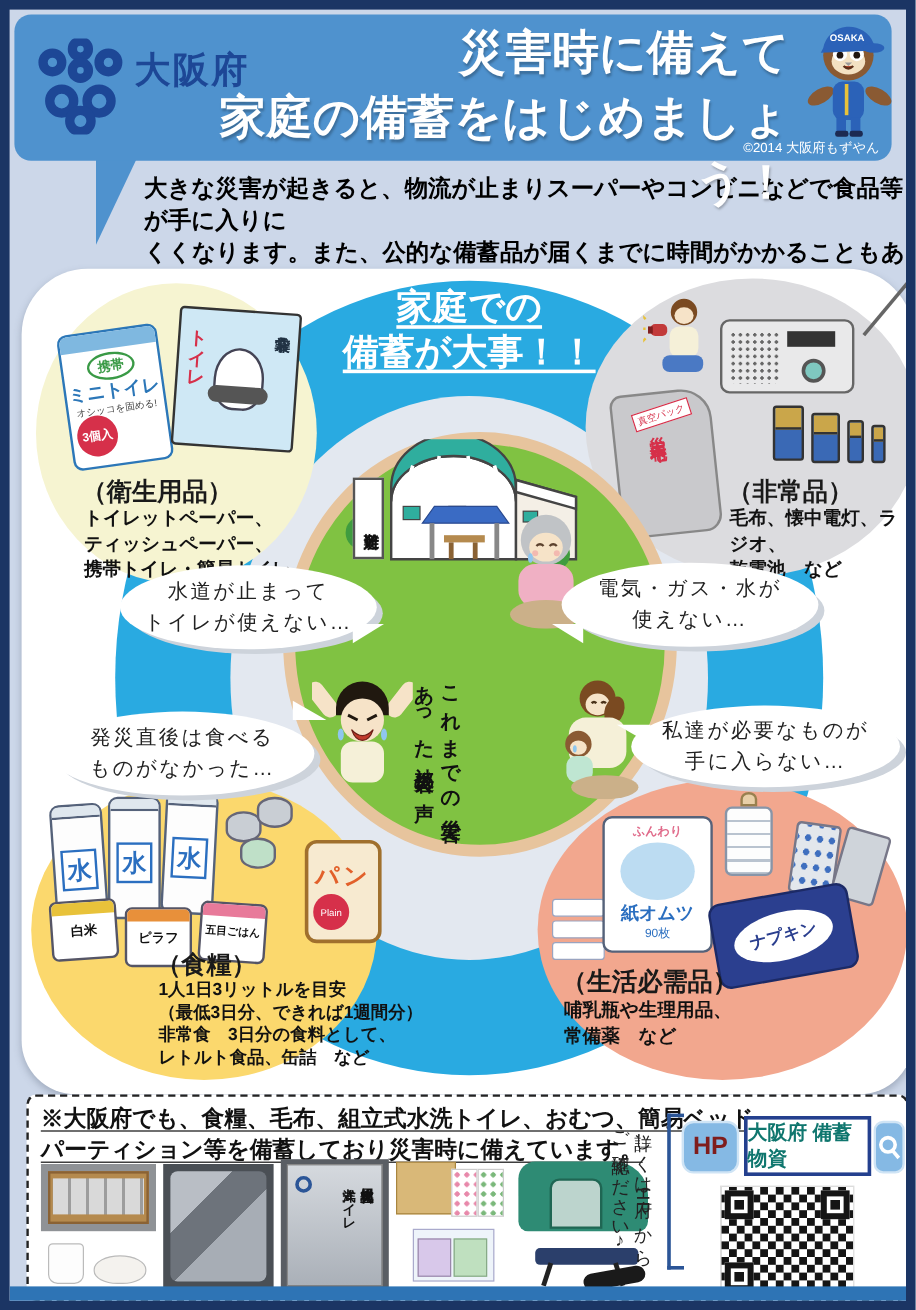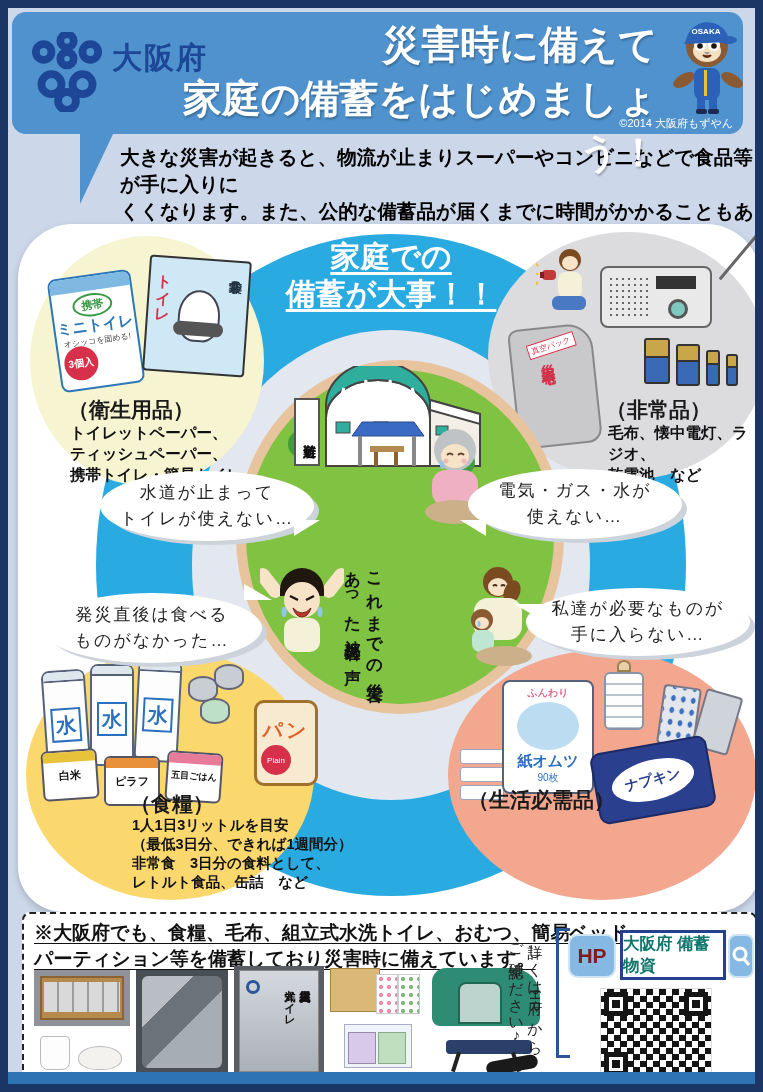--- a/index.html
+++ b/index.html
@@ -380,21 +380,23 @@
   </div>
   <div class="abs bbottle">
       <div class="nip"></div>
       <div class="bdy"></div>
     </div>
   <div class="abs pill" style="left:652px;top:678px;transform:rotate(8deg)"></div>
   <div class="abs pill" style="left:690px;top:684px;transform:rotate(16deg);background:#cfd4da"></div>
   <div class="abs napbox">
     <div class="oval">ナプキン</div>
   </div>
-  <div class="abs cat-label" style="left:460px;top:778px">（生活必需品）</div>
+  <div class="abs cat-label" style="left:460px;top:796px">（生活必需品）</div>
+  <div class="abs cat-items pre" style="left:462px;top:824px">哺乳瓶や生理用品、
+常備薬　など</div>
 
   <div class="abs notice-box"></div>
   <div class="abs notice-text pre">※大阪府でも、食糧、毛布、組立式水洗トイレ、おむつ、簡易ベッド、
 パーティション等を備蓄しており災害時に備えています。</div>
 
   <div class="abs thumb" style="left:26px;top:962px;width:96px;height:104px">
     <div style="position:absolute;left:0;top:0;width:96px;height:56px;background:#8f9296"></div>
     <div style="position:absolute;left:6px;top:6px;width:84px;height:44px;background:#b58a4e;border:2px solid #8a6234"></div>
     <div style="position:absolute;left:10px;top:12px;width:76px;height:30px;background:repeating-linear-gradient(90deg,#d9d9d9 0 13px,#9d9d9d 13px 15px)"></div>
     <div style="position:absolute;left:6px;top:66px;width:30px;height:34px;background:#fdfdfd;border:1px solid #bbb;border-radius:4px 4px 8px 8px"></div>

